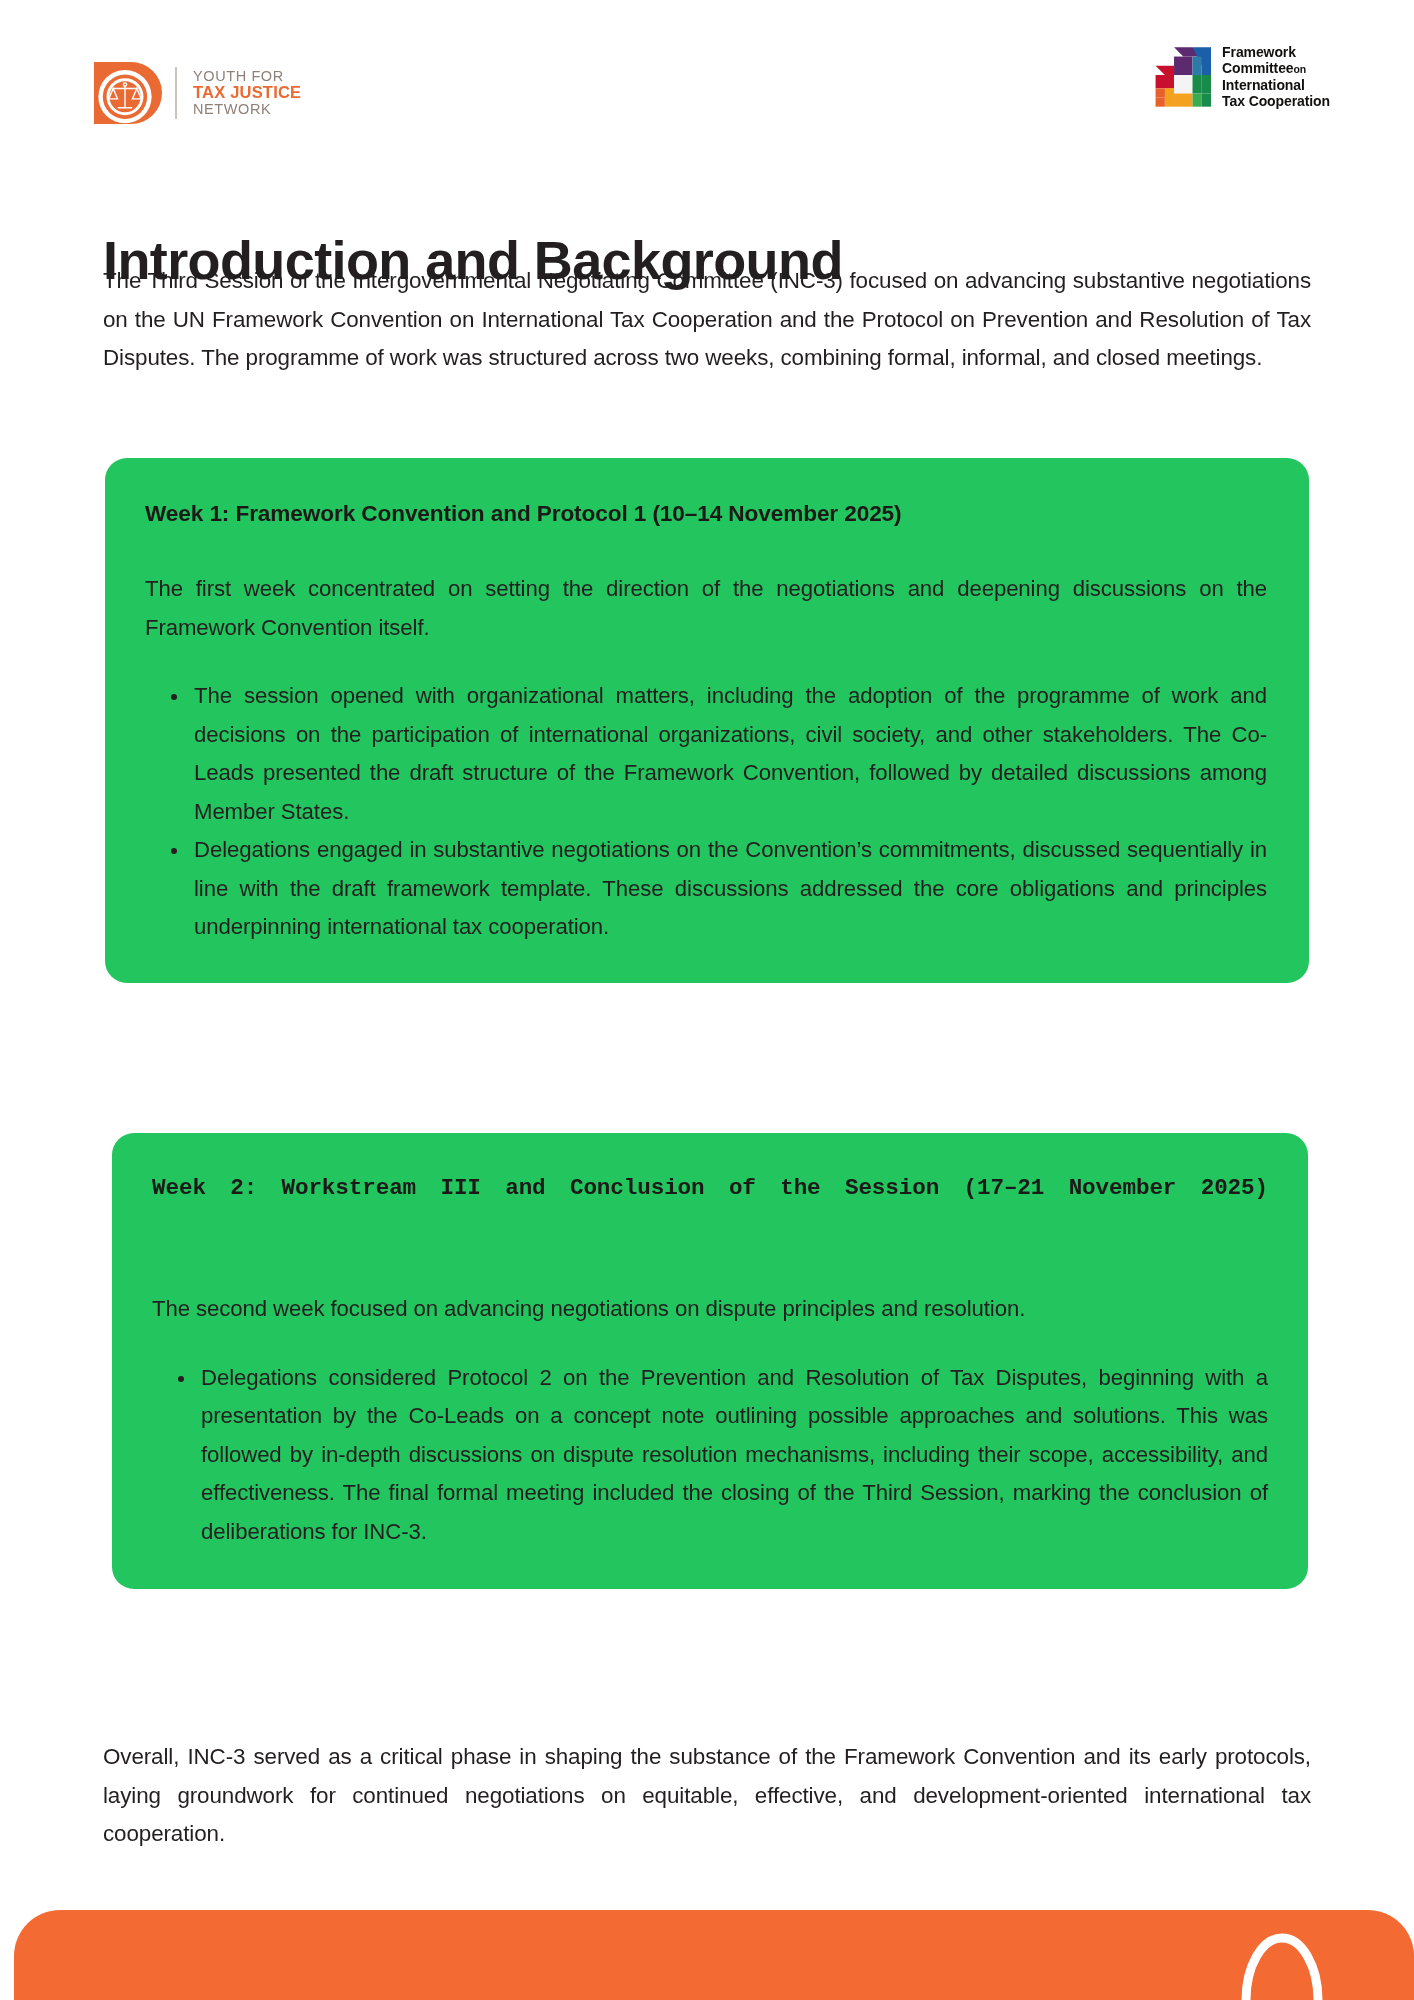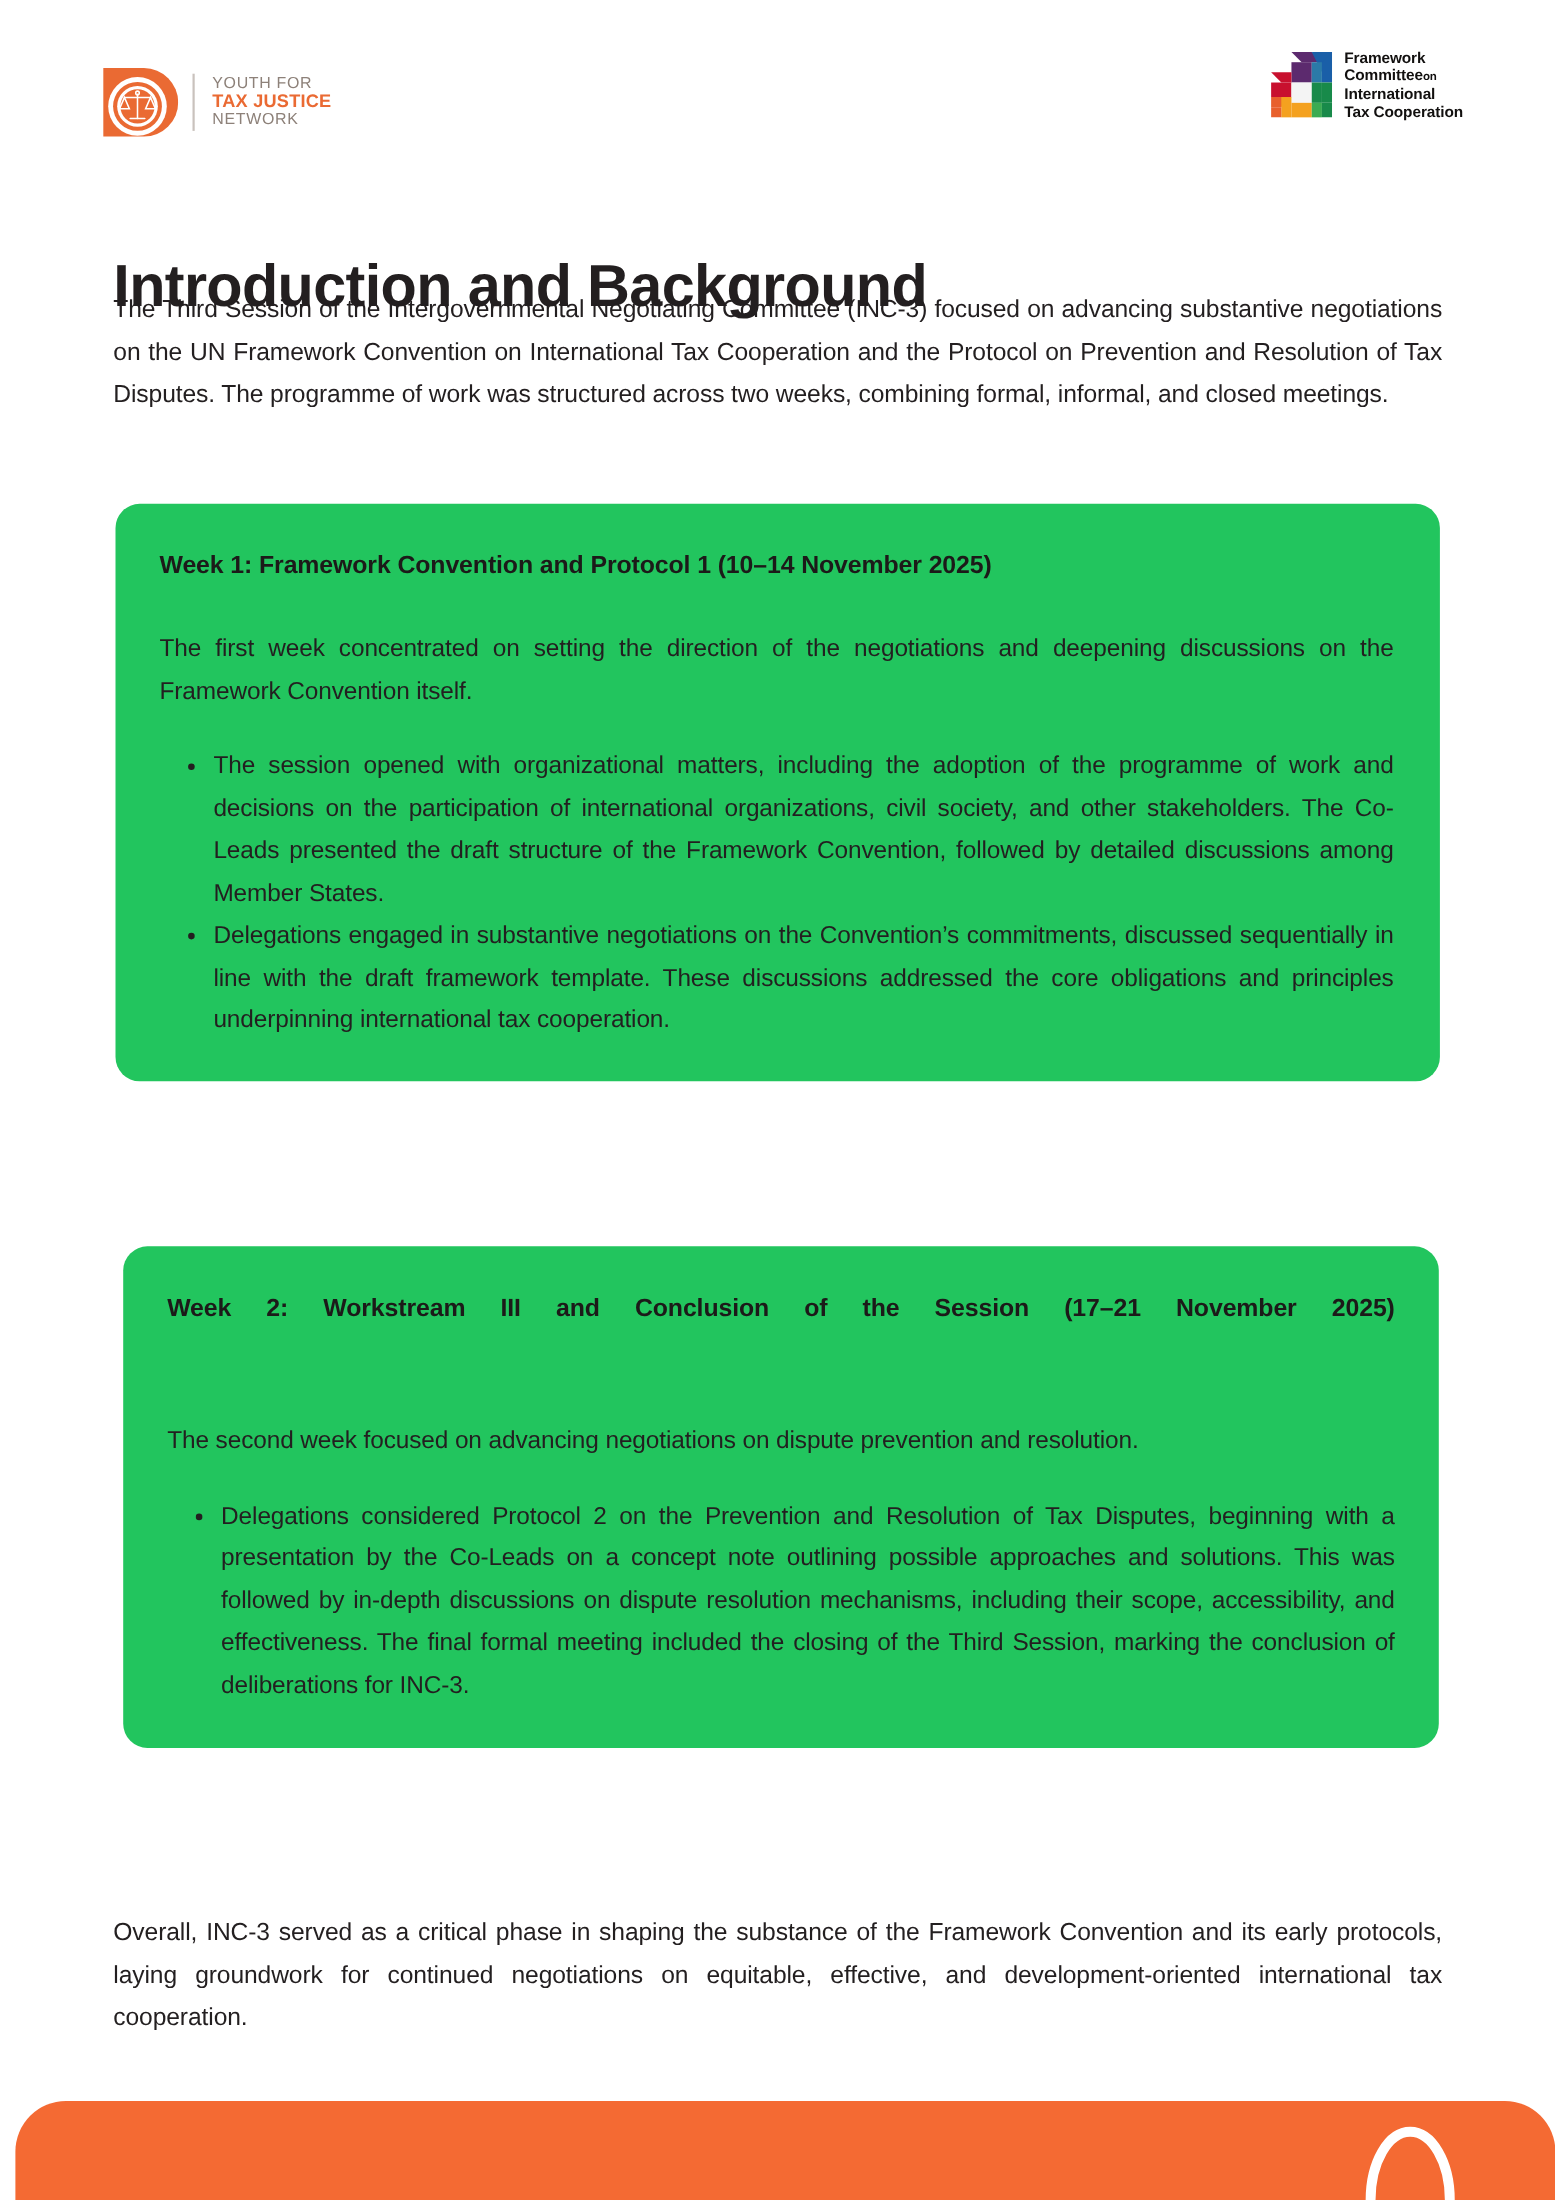--- a/index.html
+++ b/index.html
@@ -132,20 +132,21 @@
     margin: 0;
     font-size: 22.6px;
     font-weight: 700;
     line-height: 45px;
     color: #1c1a19;
     text-align: justify;
     letter-spacing: -0.1px;
   }
   .card h3.justified-two-line {
     text-align: justify;
+    font-family: Liberation Mono, monospace;
   }
   .card h3.justified-two-line::after {
     content: "";
     display: inline-block;
     width: 100%;
   }
   .card p {
     margin: 34px 0 0 0;
     font-size: 22.2px;
     line-height: 38.5px;
@@ -276,21 +277,21 @@
   <h3>Week 1: Framework Convention and Protocol 1 (10–14 November 2025)</h3>
   <p>The first week concentrated on setting the direction of the negotiations and deepening discussions on the Framework Convention itself.</p>
   <ul>
     <li>The session opened with organizational matters, including the adoption of the programme of work and decisions on the participation of international organizations, civil society, and other stakeholders. The Co-Leads presented the draft structure of the Framework Convention, followed by detailed discussions among Member States.</li>
     <li>Delegations engaged in substantive negotiations on the Convention’s commitments, discussed sequentially in line with the draft framework template. These discussions addressed the core obligations and principles underpinning international tax cooperation.</li>
   </ul>
 </div>
 
 <div class="card card-2">
   <h3 class="justified-two-line">Week 2: Workstream III and Conclusion of the Session (17–21 November 2025)</h3>
-  <p>The second week focused on advancing negotiations on dispute prevention and resolution.</p>
+  <p>The second week focused on advancing negotiations on dispute principles and resolution.</p>
   <ul>
     <li>Delegations considered Protocol 2 on the Prevention and Resolution of Tax Disputes, beginning with a presentation by the Co-Leads on a concept note outlining possible approaches and solutions. This was followed by in-depth discussions on dispute resolution mechanisms, including their scope, accessibility, and effectiveness. The final formal meeting included the closing of the Third Session, marking the conclusion of deliberations for INC-3.</li>
   </ul>
 </div>
 
 <div class="closing">
   <p class="body-para">Overall, INC-3 served as a critical phase in shaping the substance of the Framework Convention and its early protocols, laying groundwork for continued negotiations on equitable, effective, and development-oriented international tax cooperation.</p>
 </div>
 
 <div class="footer-bar"></div>

